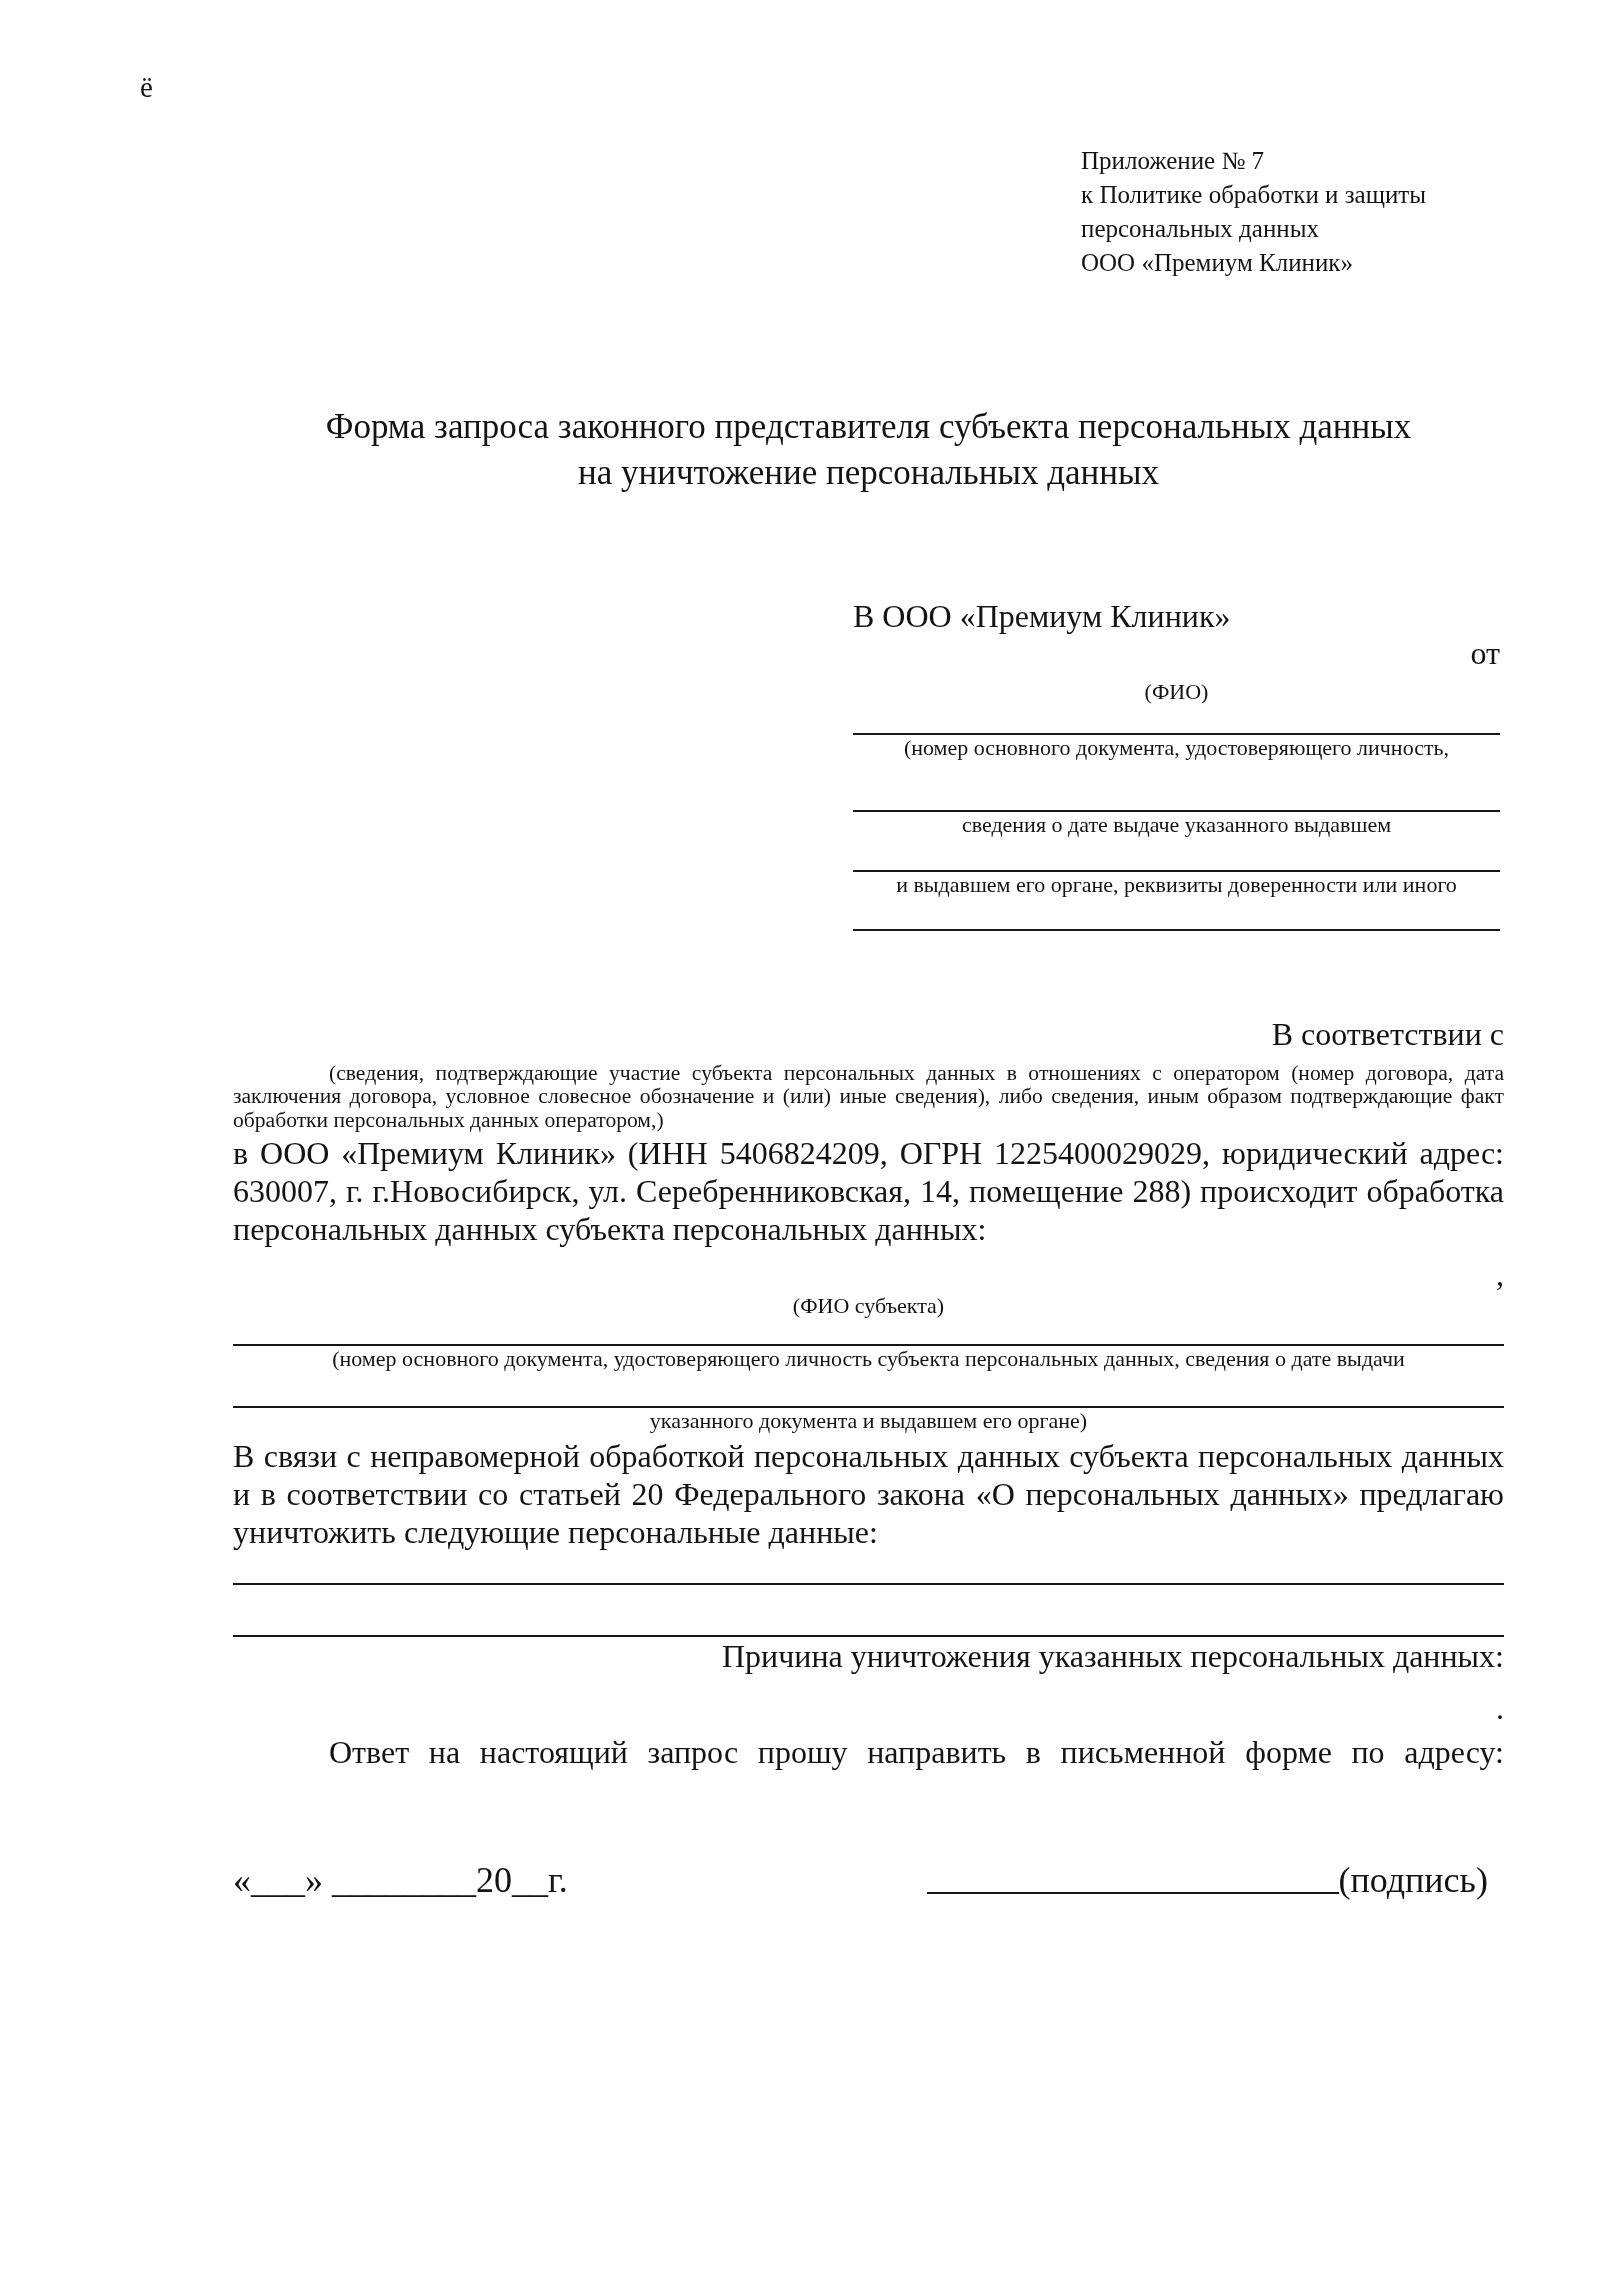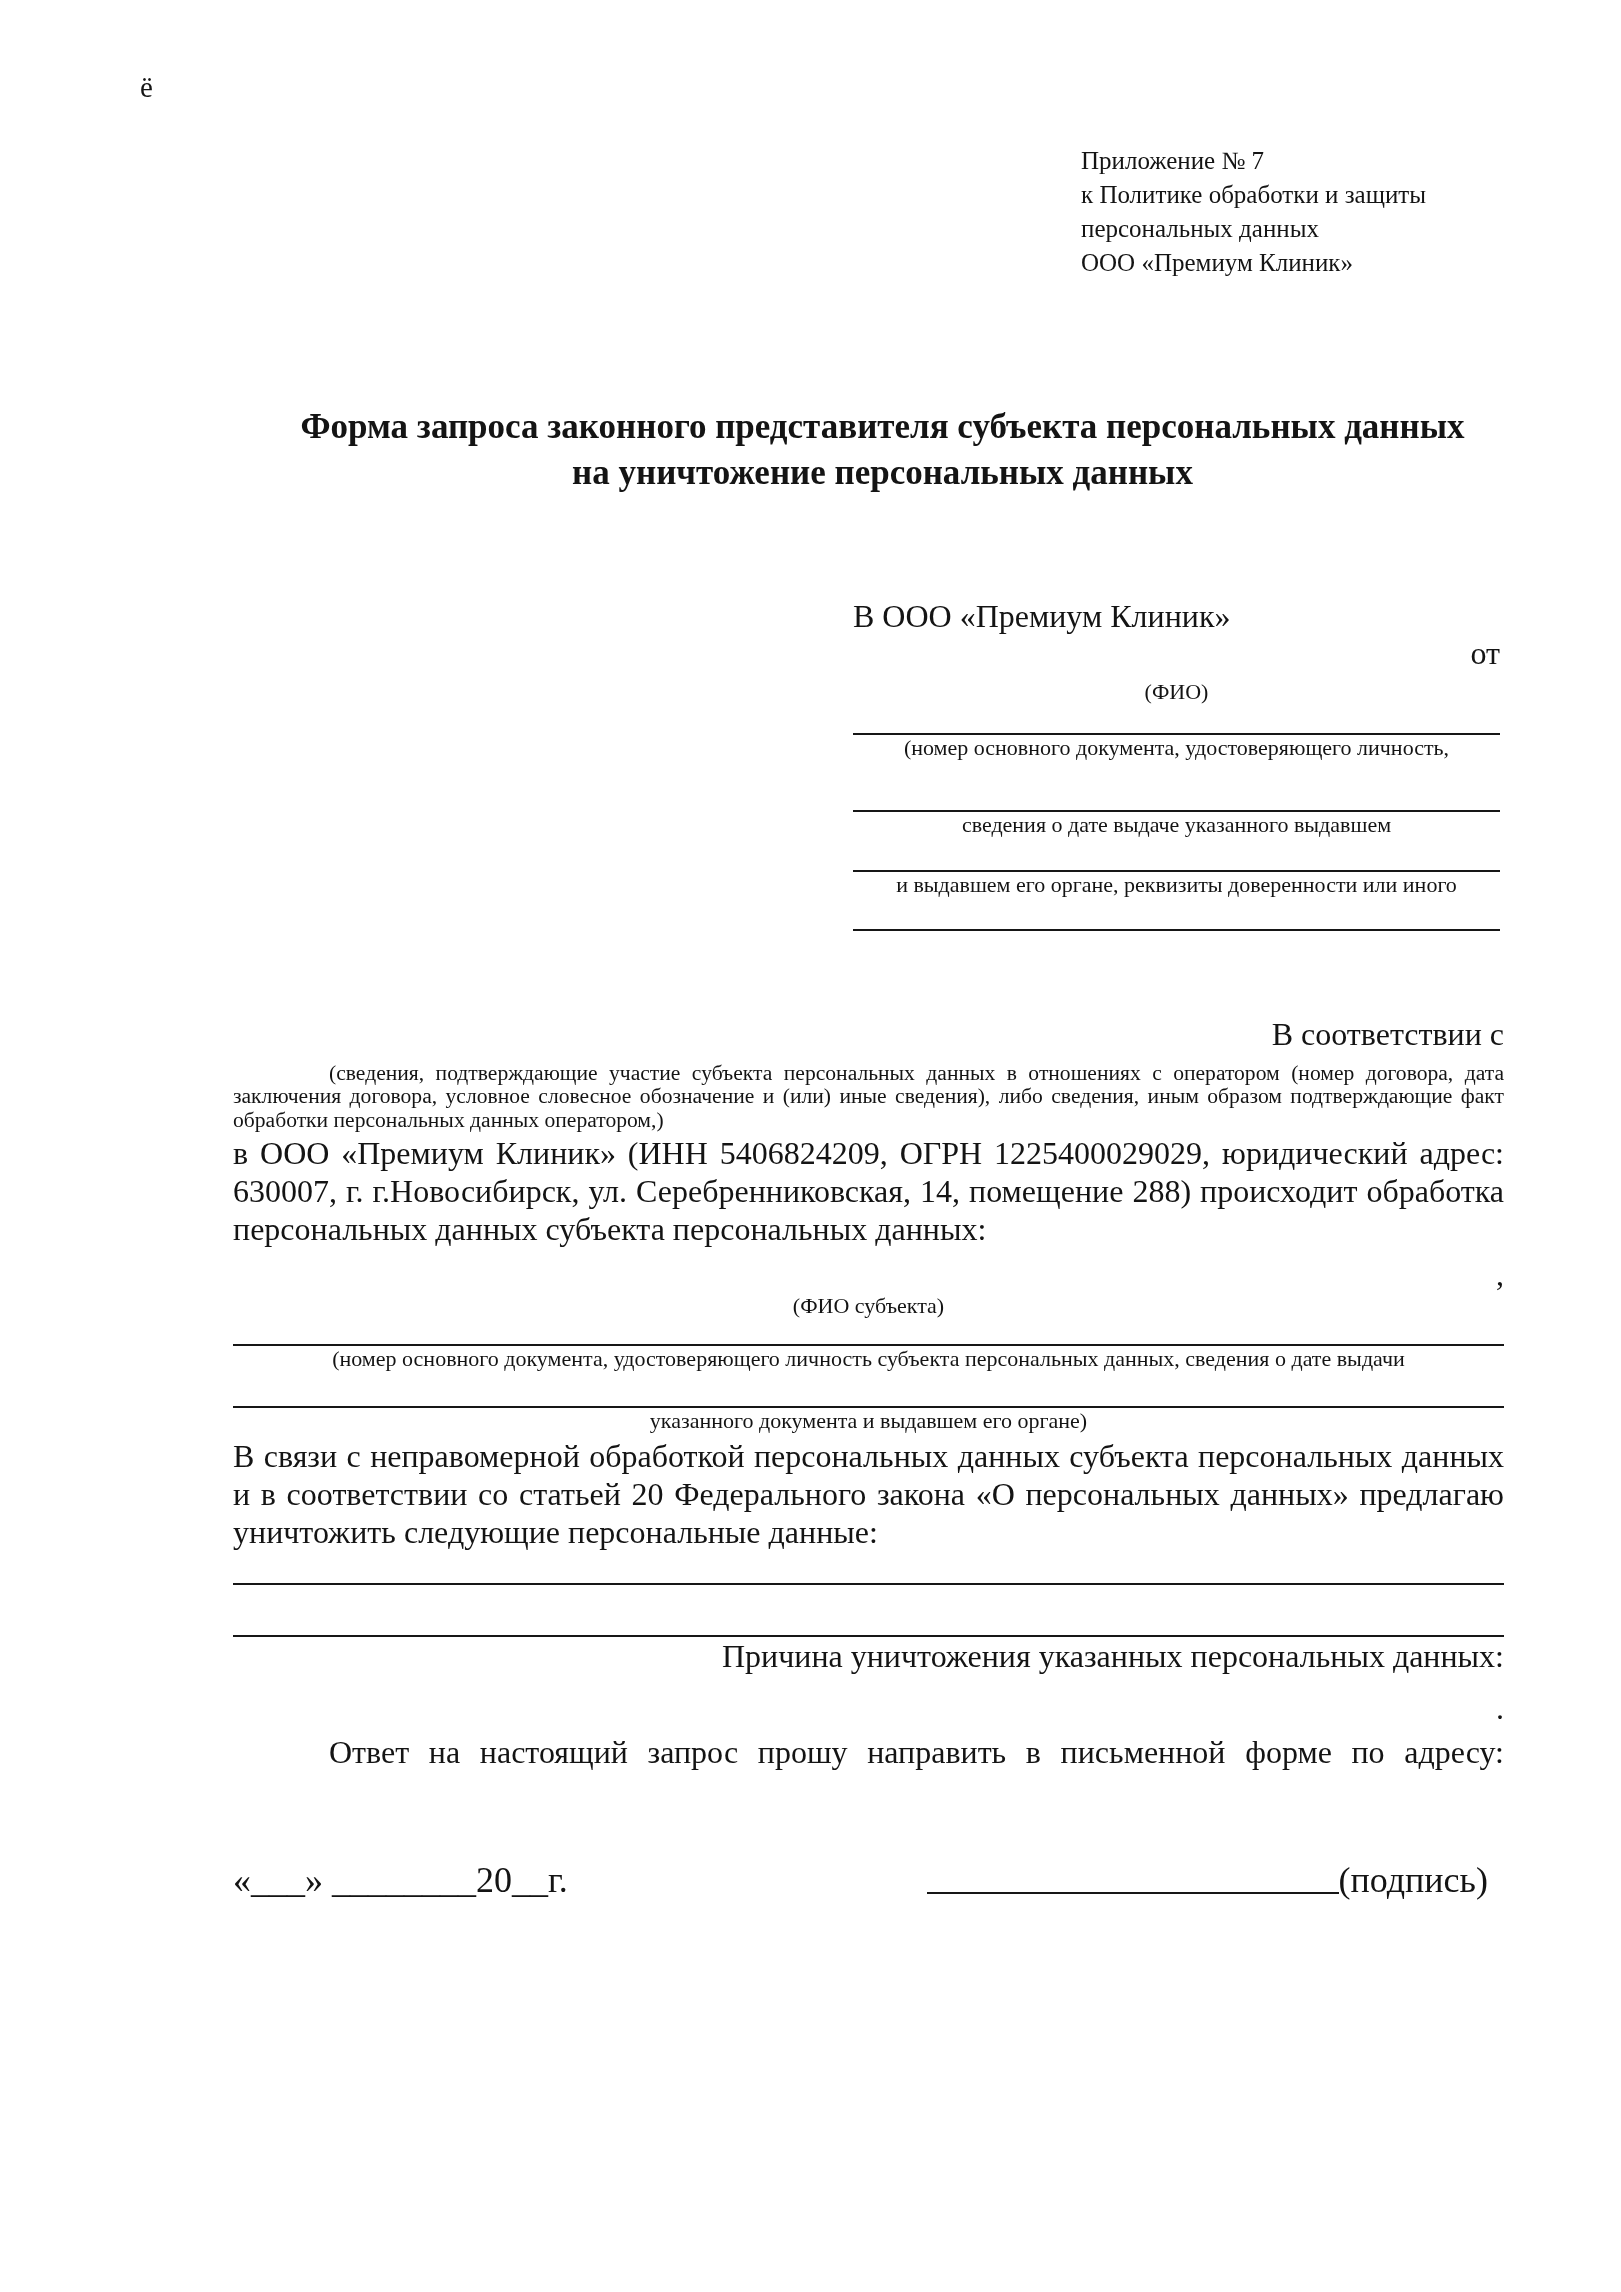--- a/index.html
+++ b/index.html
@@ -6,22 +6,22 @@
   body{
     width:1621px;height:2293px;background:#ffffff;position:relative;overflow:hidden;
     font-family:"Liberation Serif","DejaVu Serif",serif;color:#141414;
   }
   .sheet{position:absolute;inset:0;}
   
   .stray{position:absolute;left:140px;top:71px;font-size:29px;}
   
   .appendix{position:absolute;left:1081px;top:144px;font-size:25px;line-height:34px;}
   
-  .title{position:absolute;left:247px;width:1271px;top:404px;text-align:center;
-         font-weight:bold;font-size:35px;line-height:46px;}
+  .title{position:absolute;left:233px;width:1271px;top:404px;text-align:center;
+         font-weight:normal;font-size:35px;line-height:46px;}
   .title div{white-space:nowrap;}
   
   .addr{position:absolute;left:853px;top:598px;width:647px;font-size:32px;line-height:37px;}
   .flexrow{display:flex;align-items:flex-end;flex-direction:column;}
   .rule{border-bottom:2.9px solid #161616;}
   .grow{flex:1 1 auto;margin-left:7.8px;margin-bottom:4.9px;}
   .ml{margin-left:13.7px;}
   .cap{font-size:22px;line-height:25.5px;text-align:center;}
   .blank{border-bottom:2.9px solid #161616;}
   .b1{height:29px;} .b2{height:49px;} .b3{height:33px;} .b4{height:31px;}

